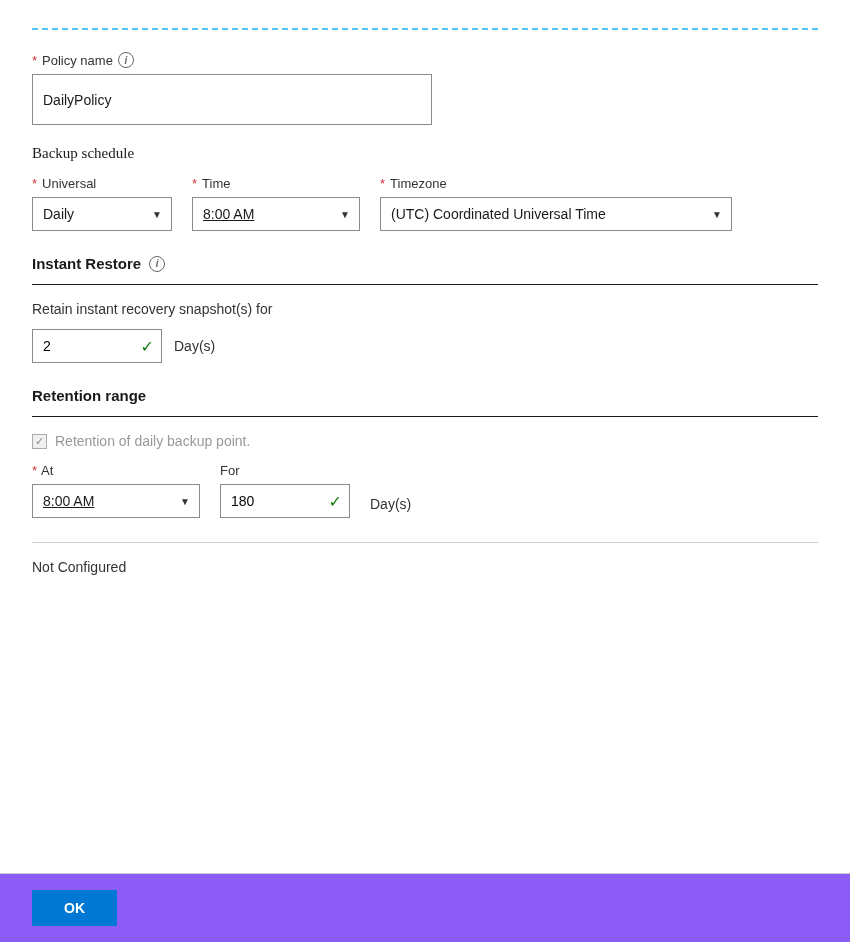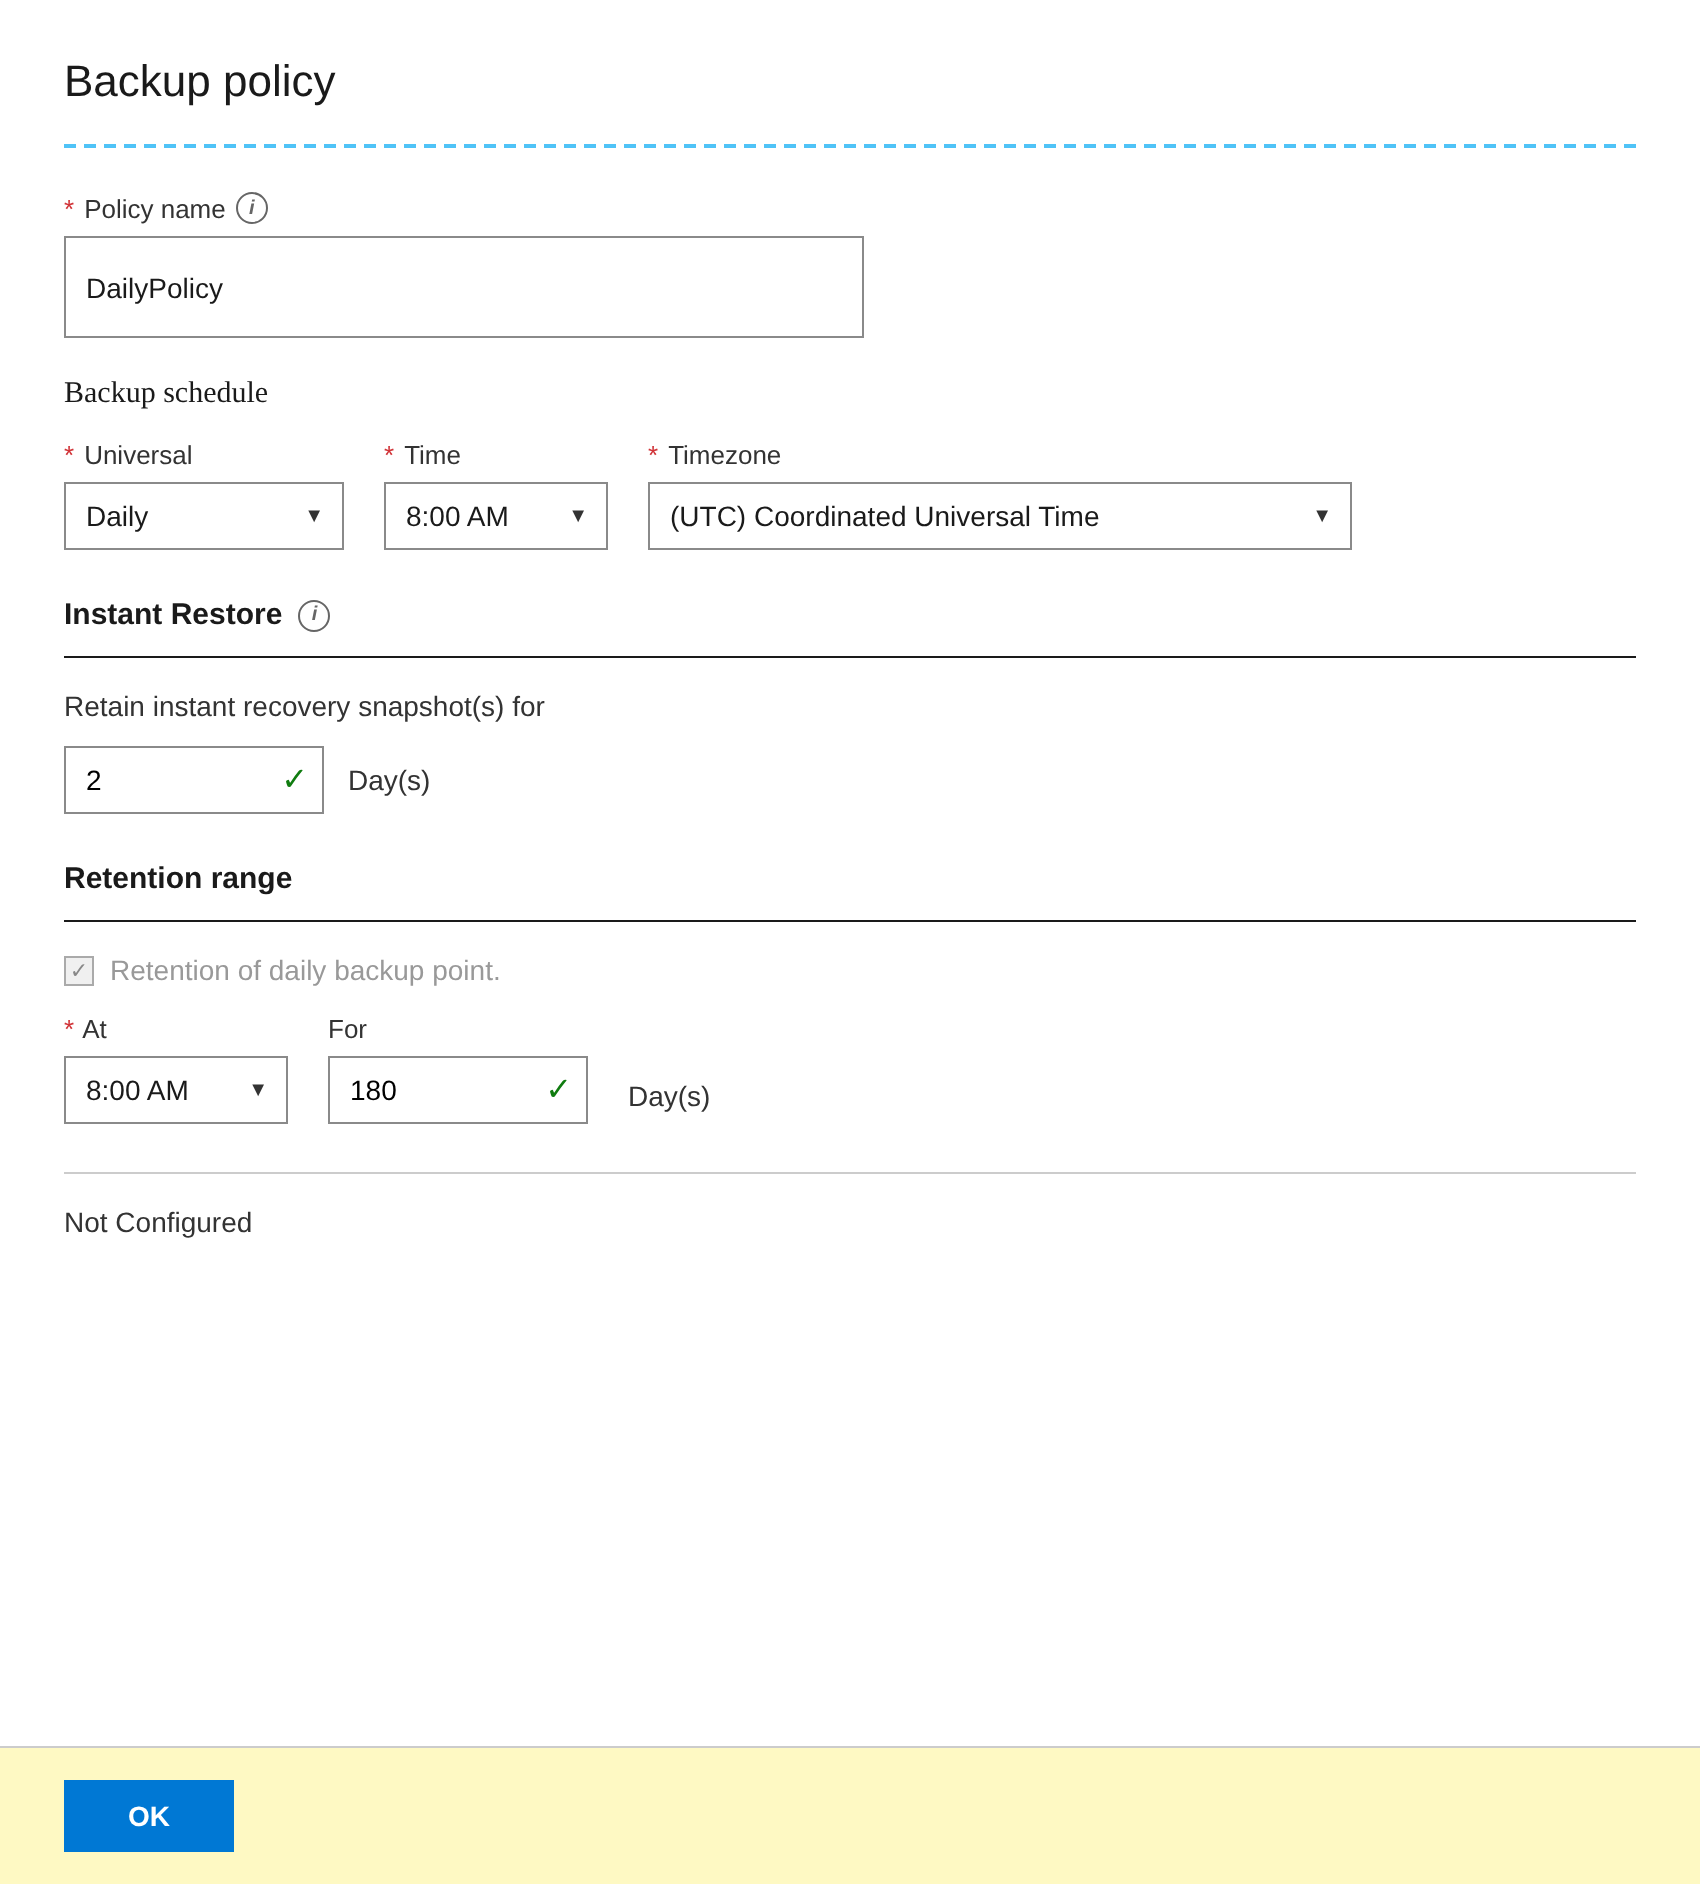--- a/index.html
+++ b/index.html
@@ -103,21 +103,21 @@
       outline: none;
     }
     .select-arrow {
       position: absolute;
       right: 10px;
       pointer-events: none;
       color: #333;
       font-size: 10px;
     }
     .freq-select { width: 140px; }
-    .time-select { width: 112px; }
+    .time-select { width: 168px; text-decoration: underline; }
     .tz-select { width: 352px; }
 
     .section-divider-bold {
       border: none;
       border-top: 1px solid #1a1a1a;
       margin: 12px 0 16px 0;
     }
     .section-divider {
       border: none;
       border-top: 1px solid #ccc;
@@ -246,21 +246,21 @@
       margin-top: 8px;
     }
 
     .footer {
       position: absolute;
       bottom: 0;
       left: 0;
       right: 0;
       border-top: 1px solid #ccc;
       padding: 16px 32px;
-      background: #fef9c3;
+      background: #8b5cf6;
       display: flex;
       align-items: center;
     }
     .ok-button {
       background: #0078d4;
       color: #fff;
       border: none;
       padding: 8px 32px;
       font-size: 14px;
       font-weight: 600;
@@ -269,21 +269,20 @@
     }
 
     .policy-name-section {
       margin-bottom: 18px;
     }
   </style>
 </head>
 <body>
 
 <div class="panel">
-  <h1 class="panel-title">Backup policy</h1>
   <div class="top-border"></div>
 
   <div class="policy-name-section">
     <div class="field-label">
       <span class="required-star">*</span>
       <span>Policy name</span>
       <span class="info-icon" title="Information">i</span>
     </div>
     <input class="text-input" type="text" value="DailyPolicy" style="">
   </div>

